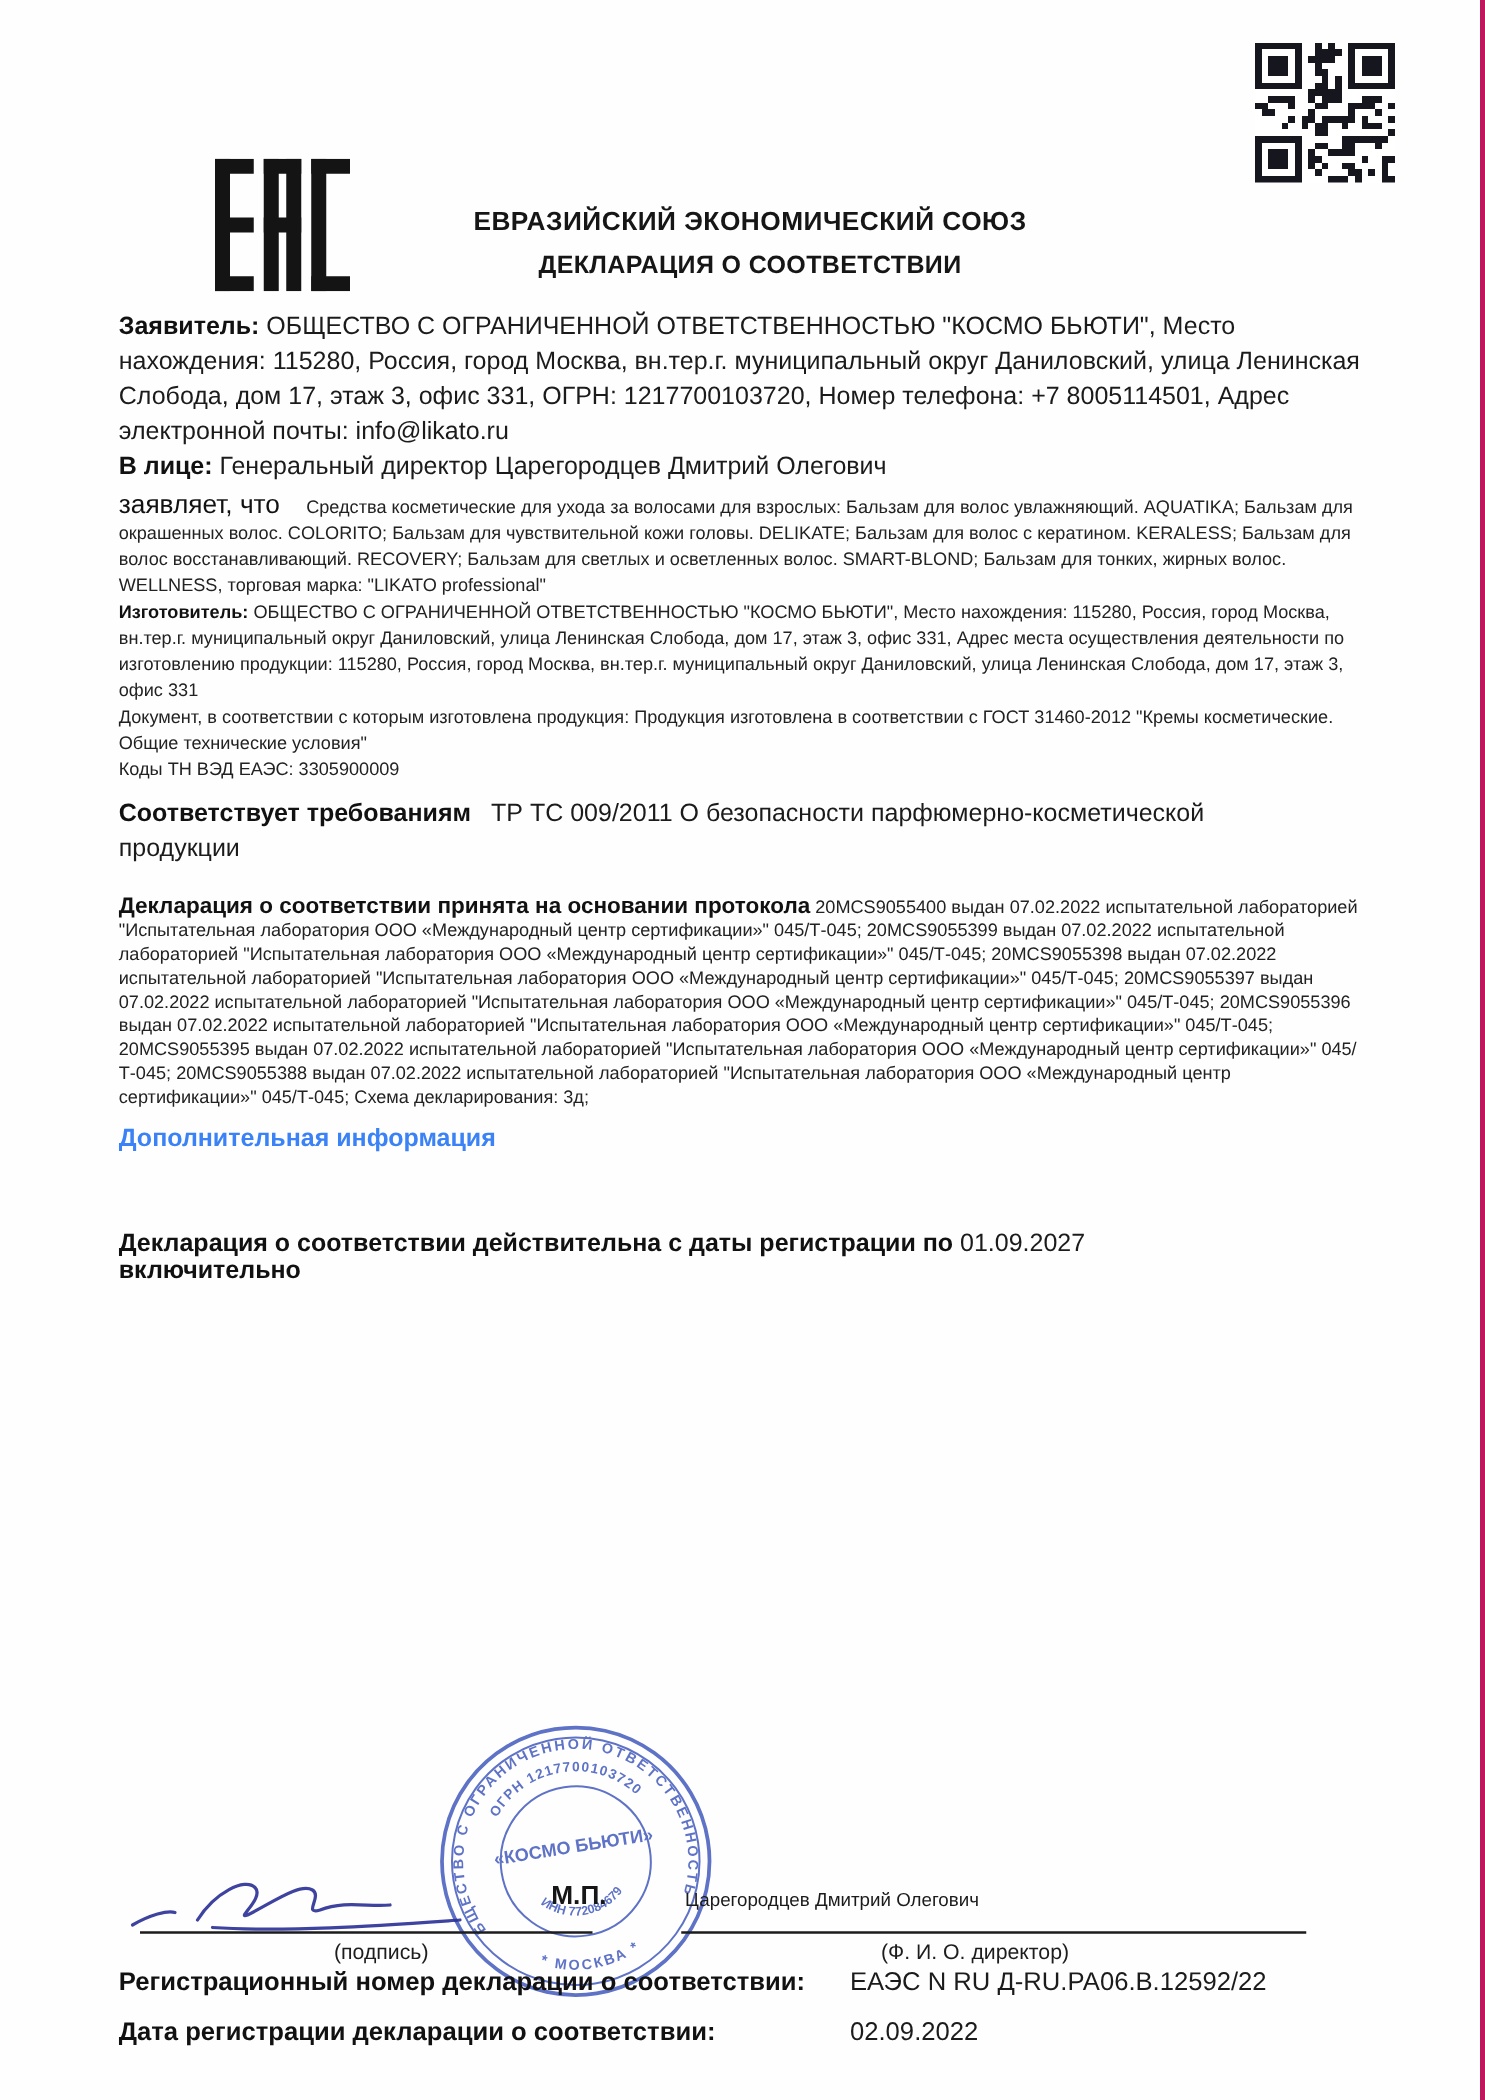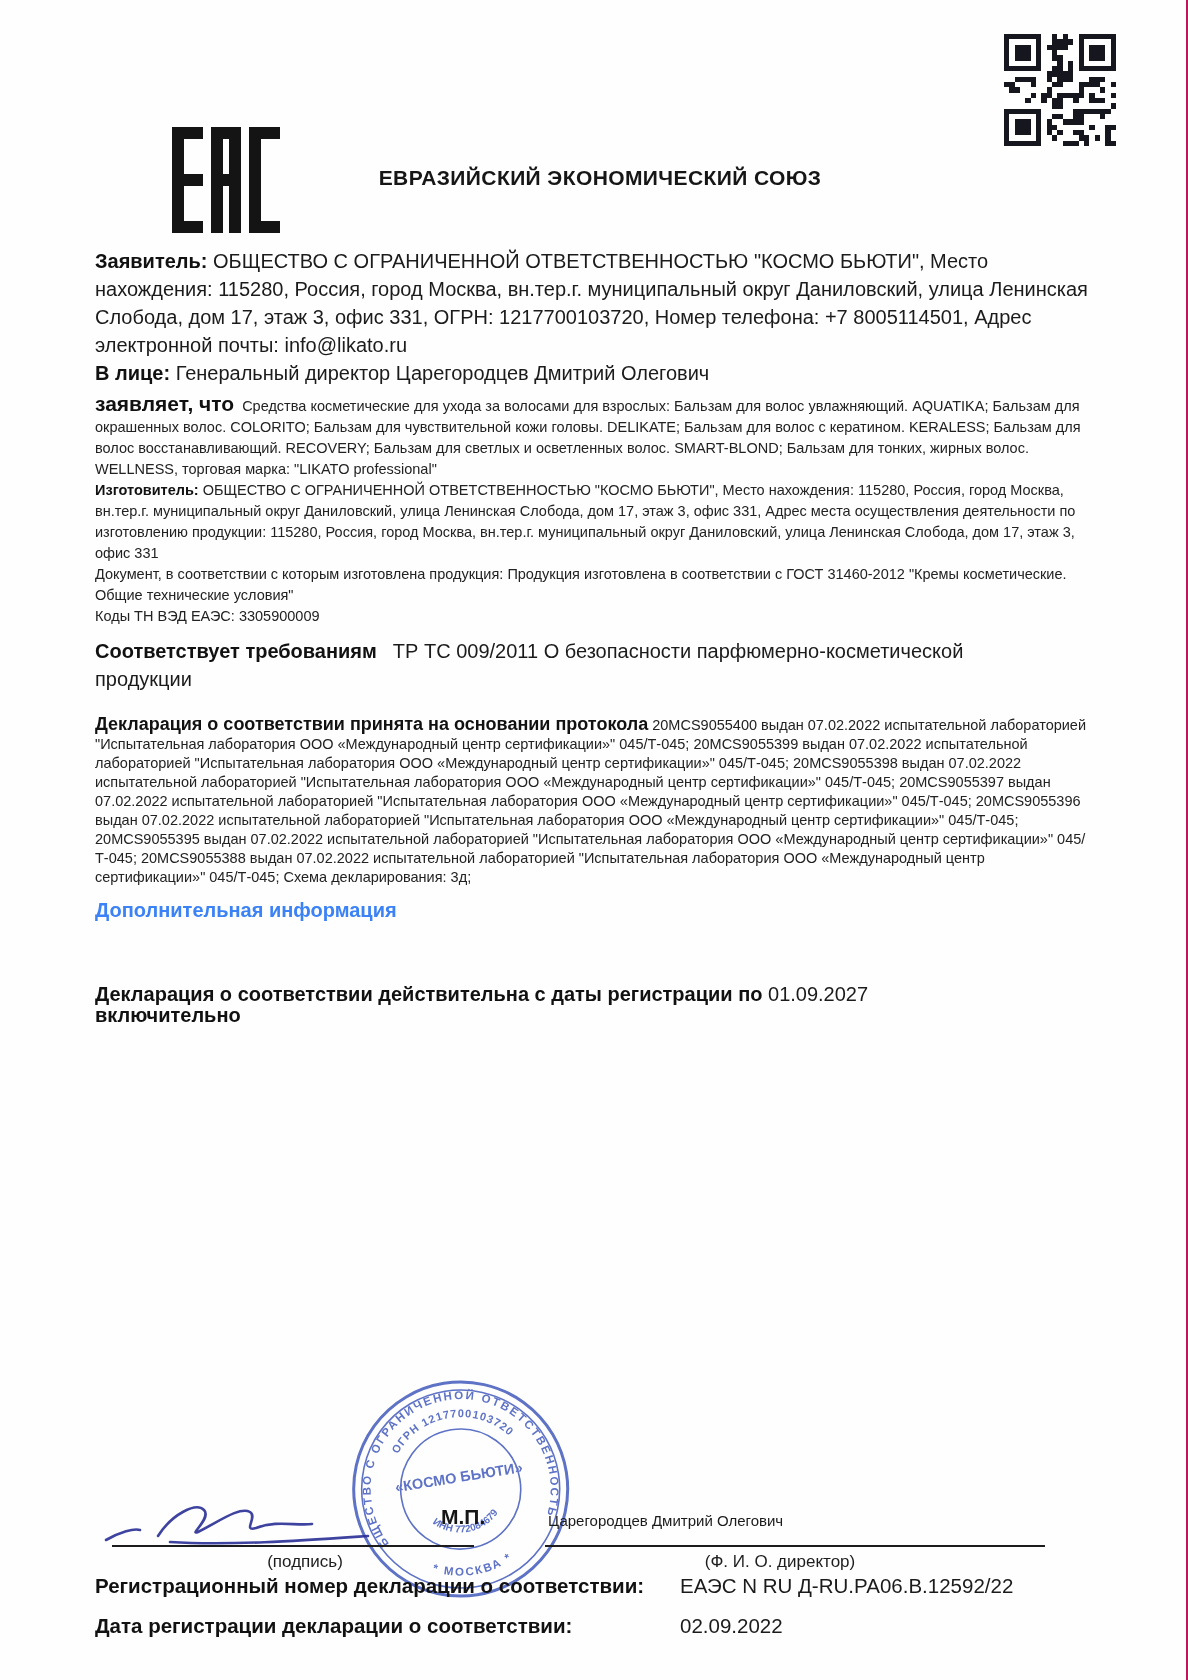--- a/index.html
+++ b/index.html
@@ -1,35 +1,35 @@
 <!DOCTYPE html>
 <html><head>
 <meta charset="utf-8">
 <style>
   html,body{margin:0;padding:0;background:#ffffff;}
   .page{
     position:relative;width:1188px;height:1680px;background:#fefefe;
     font-family:"Liberation Sans", sans-serif;color:#1d1d1d;overflow:hidden;
-    border-right:2px solid #be185d;box-sizing:border-box;
+    border-right:4px solid #be185d;box-sizing:border-box;
   }
   
   .eac-logo{position:absolute;left:172px;top:127px;}
   .qr{position:absolute;left:1004px;top:34px;width:112px;height:112px;}
   .title1{position:absolute;left:190px;top:166px;width:820px;text-align:center;
     font-size:21px;font-weight:bold;letter-spacing:.4px;color:#161616;}
   .title2{position:absolute;left:190px;top:201px;width:820px;text-align:center;
     font-size:20px;font-weight:bold;letter-spacing:.3px;color:#161616;}
   
   .body{position:absolute;left:95px;top:247px;width:998px;}
   p{margin:0;}
   .p-big{font-size:20px;line-height:28px;color:#1b1b1b;}
   .lbl{font-weight:bold;color:#111;}
   .small{font-size:14.5px;line-height:21px;color:#222;}
   .small2{font-size:14.5px;line-height:19px;color:#222;}
-  .declares-label{font-size:21px;font-weight:bold;margin-right:8px;color:#111;}
+  .declares-label{font-size:21px;font-weight:normal;margin-right:21px;color:#111;}
   .compliance{margin-top:10px;max-width:935px;}
   .compliance .lbl{margin-right:16px;}
   .basis{margin-top:22px;}
   .basis-label{font-size:18px;font-weight:bold;color:#111;}
   .extra{margin-top:12px;font-size:20px;font-weight:bold;color:#3b82f6;}
   .validity{margin-top:62px;max-width:905px;font-size:20px;line-height:21px;font-weight:bold;color:#111;}
   .validity .val{font-weight:normal;color:#1b1b1b;}
   .mt6{margin-top:6px;}
   
   .stamp-wrap{position:absolute;left:350px;top:1378px;transform:rotate(-9deg);opacity:.82;}
@@ -190,20 +190,21 @@
           <rect x="14" y="0" width="7" height="7"></rect>
           <rect x="15" y="1" width="5" height="5" fill="#fff"></rect>
           <rect x="16" y="2" width="3" height="3" fill="#16161f"></rect>
           <rect x="0" y="14" width="7" height="7"></rect>
           <rect x="1" y="15" width="5" height="5" fill="#fff"></rect>
           <rect x="2" y="16" width="3" height="3" fill="#16161f"></rect>
         </g>
       </svg></div>
 
   <div class="title1">ЕВРАЗИЙСКИЙ ЭКОНОМИЧЕСКИЙ СОЮЗ</div>
+  <div class="title2">ДЕКЛАРАЦИЯ О СООТВЕТСТВИИ</div>
 
   <div class="body">
 
     <p class="p-big"><span class="lbl">Заявитель:</span> <span>ОБЩЕСТВО С ОГРАНИЧЕННОЙ ОТВЕТСТВЕННОСТЬЮ "КОСМО БЬЮТИ", Место нахождения: 115280, Россия, город Москва, вн.тер.г. муниципальный округ Даниловский, улица Ленинская Слобода, дом 17, этаж 3, офис 331, ОГРН: 1217700103720, Номер телефона: +7 8005114501, Адрес электронной почты: info@likato.ru</span></p>
 
     <p class="p-big"><span class="lbl">В лице:</span> <span>Генеральный директор Царегородцев Дмитрий Олегович</span></p>
 
     <p class="small mt6"><span class="declares-label">заявляет, что</span><span>Средства косметические для ухода за волосами для взрослых: Бальзам для волос увлажняющий. AQUATIKA; Бальзам для окрашенных волос. COLORITO; Бальзам для чувствительной кожи головы. DELIKATE; Бальзам для волос с кератином. KERALESS; Бальзам для волос восстанавливающий. RECOVERY; Бальзам для светлых и осветленных волос. SMART-BLOND; Бальзам для тонких, жирных волос. WELLNESS, торговая марка: "LIKATO professional"</span></p>
 
     <p class="small"><span class="lbl">Изготовитель:</span> <span>ОБЩЕСТВО С ОГРАНИЧЕННОЙ ОТВЕТСТВЕННОСТЬЮ "КОСМО БЬЮТИ", Место нахождения: 115280, Россия, город Москва, вн.тер.г. муниципальный округ Даниловский, улица Ленинская Слобода, дом 17, этаж 3, офис 331, Адрес места осуществления деятельности по изготовлению продукции: 115280, Россия, город Москва, вн.тер.г. муниципальный округ Даниловский, улица Ленинская Слобода, дом 17, этаж 3, офис 331</span></p>

